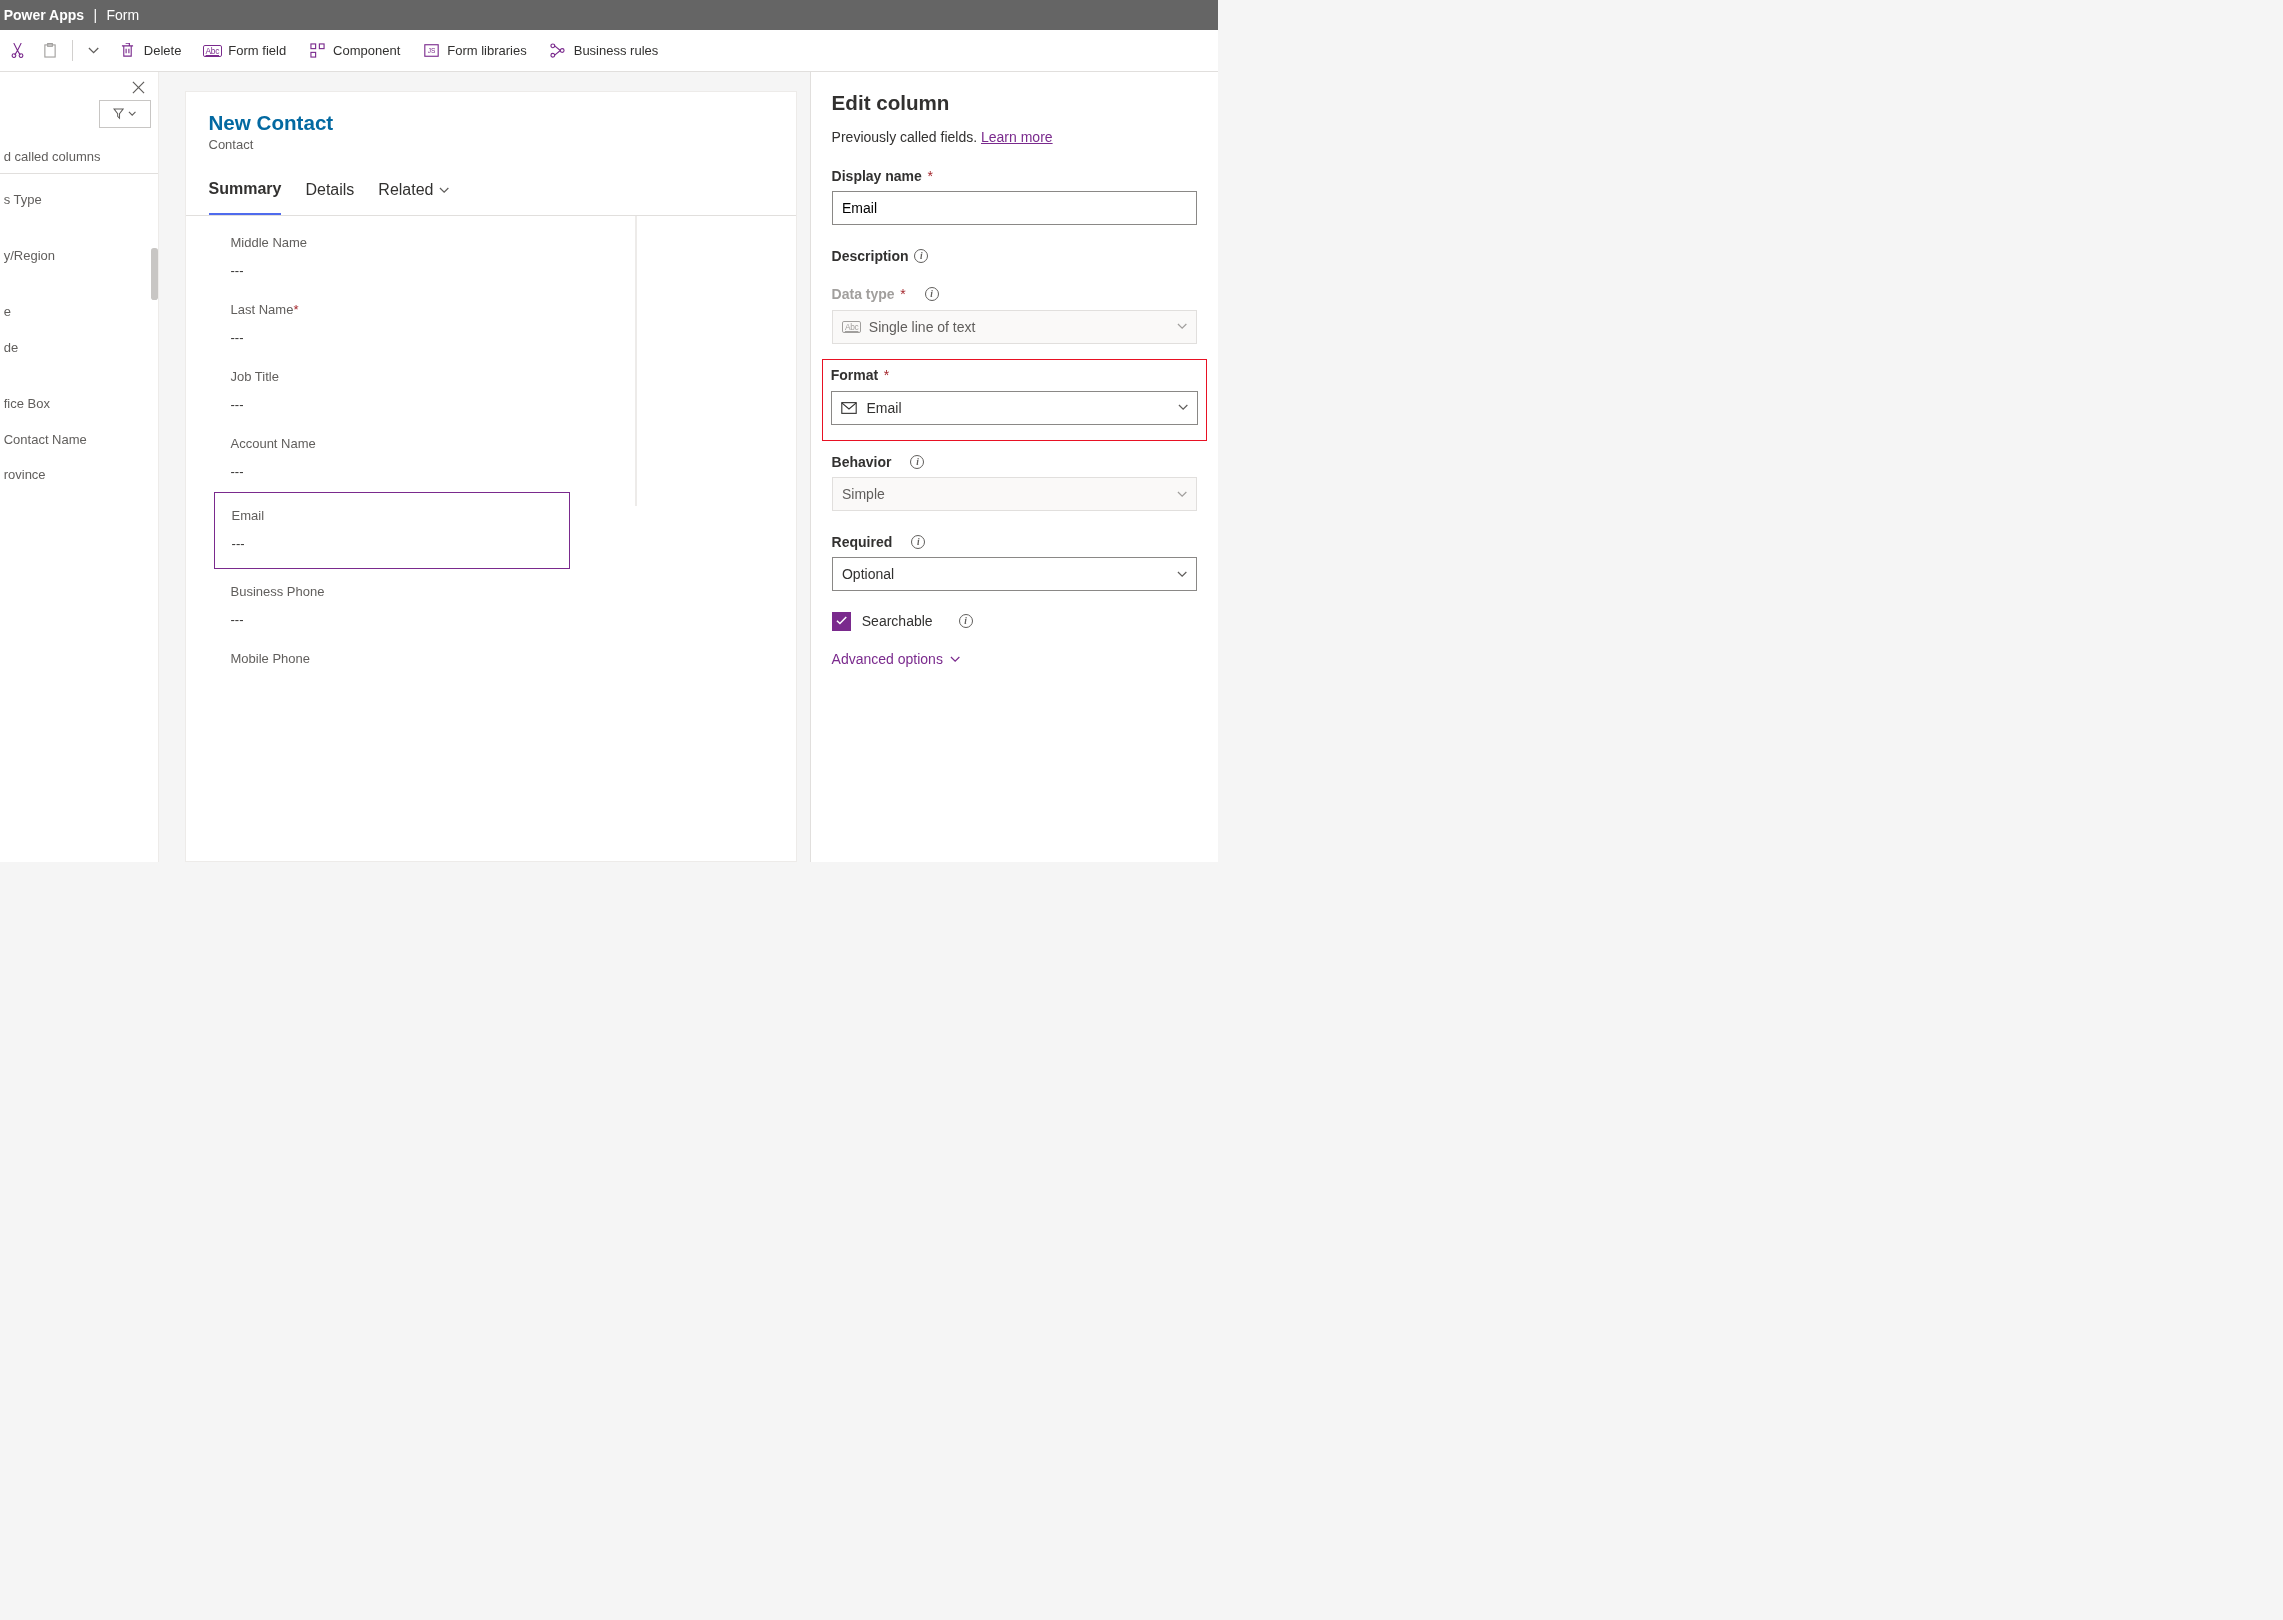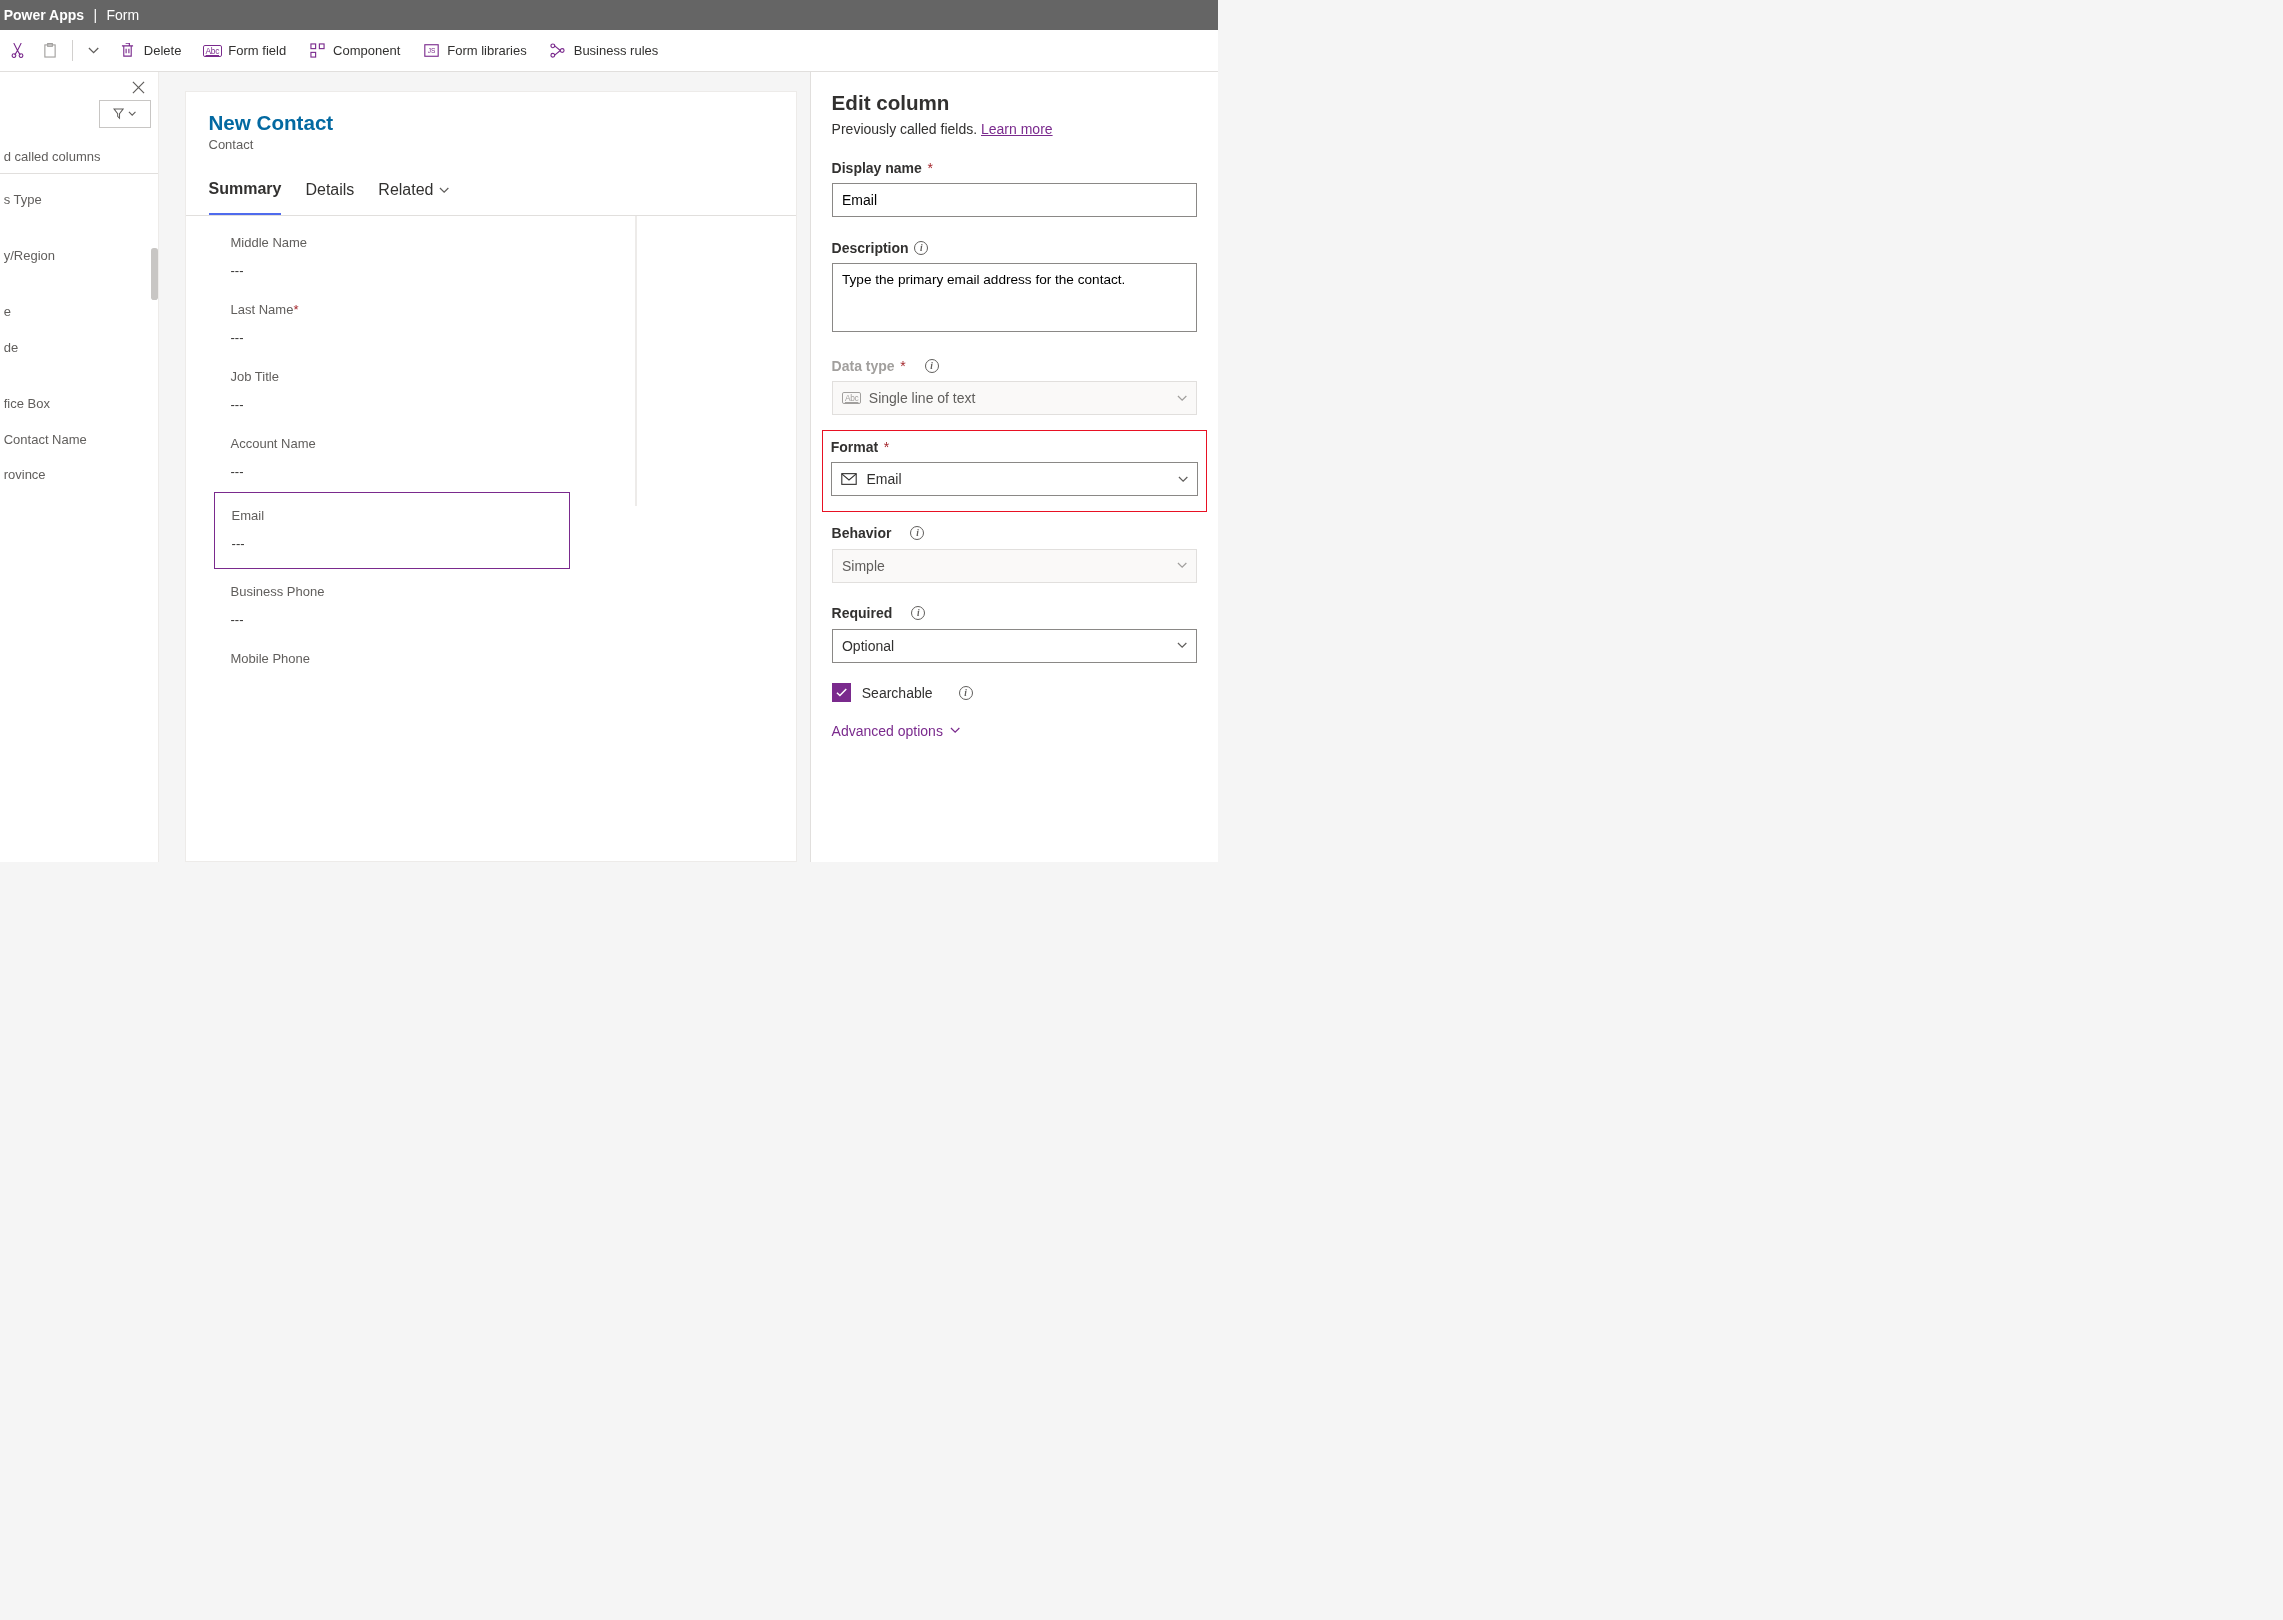--- a/index.html
+++ b/index.html
@@ -48,21 +48,21 @@
 .field .fval { color: #323130; font-size: 13px; margin-top: 13px; }
 .field .req { color: #a4262c; }
 .field.selected { border: 1.4px solid #7a2a8d; padding: 15px 17px 17px; margin: 1.9px -9.4px; }
 .form-body-wrap { display: flex; }
 .form-col { width: 412px; }
 .preview-box { border: 0.9px solid #edebe9; width: 1.9px; height: 290px; margin-left: 37px; }
 
 
 .right-panel { width: 408px; background: #fff; border-left: 0.9px solid #e1dfdd; padding: 19px 20.6px 17px; overflow-y: auto; }
 .rp-title { font-size: 20.6px; font-weight: 600; }
-.rp-sub { margin-top: 6px; font-size: 14px; color: #323130; }
+.rp-sub { margin-top: 14px; font-size: 14px; color: #323130; }
 .rp-sub a { color: #7a2a8d; text-decoration: underline; }
 .rp-group { margin-top: 22.5px; }
 .rp-label { font-size: 14px; font-weight: 600; display: flex; align-items: center; gap: 5.6px; }
 .rp-label .req { color: #a4262c; font-weight: 400; }
 .rp-input { width: 100%; margin-top: 7.5px; border: 0.9px solid #8a8886; height: 34px; padding: 0 9.4px; font-size: 14px; font-family: inherit; }
 .rp-textarea { width: 100%; margin-top: 7.5px; border: 0.9px solid #8a8886; height: 69px; padding: 7.5px 9.4px; font-size: 13.6px; font-family: inherit; resize: none; }
 .rp-select { width: 100%; margin-top: 7.5px; border: 0.9px solid #8a8886; height: 34px; padding: 0 9.4px; font-size: 14px; display: flex; align-items: center; justify-content: space-between; background: #fff; }
 .rp-select.disabled { background: #faf9f8; border-color: #e1dfdd; color: #605e5c; }
 .rp-label.disabled { color: #a19f9d; }
 .chev { color: #605e5c; font-size: 10.3px; }
@@ -250,21 +250,20 @@
             <span class="req">*</span>
           </div>
         <input class="rp-input" value="Email" style="">
       </div>
 
       <div class="rp-group">
         <div class="rp-label">
             <span>Description</span> 
             <span class="info-icon">i</span>
           </div>
-        <textarea class="rp-textarea" style="">Type the primary email address for the contact.</textarea>
       </div>
 
       <div class="rp-group">
         <div class="rp-label disabled"><span>Data type</span> <span class="req">*</span>&nbsp;&nbsp;<span class="info-icon">i</span></div>
         <div class="rp-select disabled">
           <span style="display:flex;align-items:center;gap:7.5px;">
             <span class="abc-badge">Abc</span>
             <span>Single line of text</span>
           </span>
           <span class="chev">

